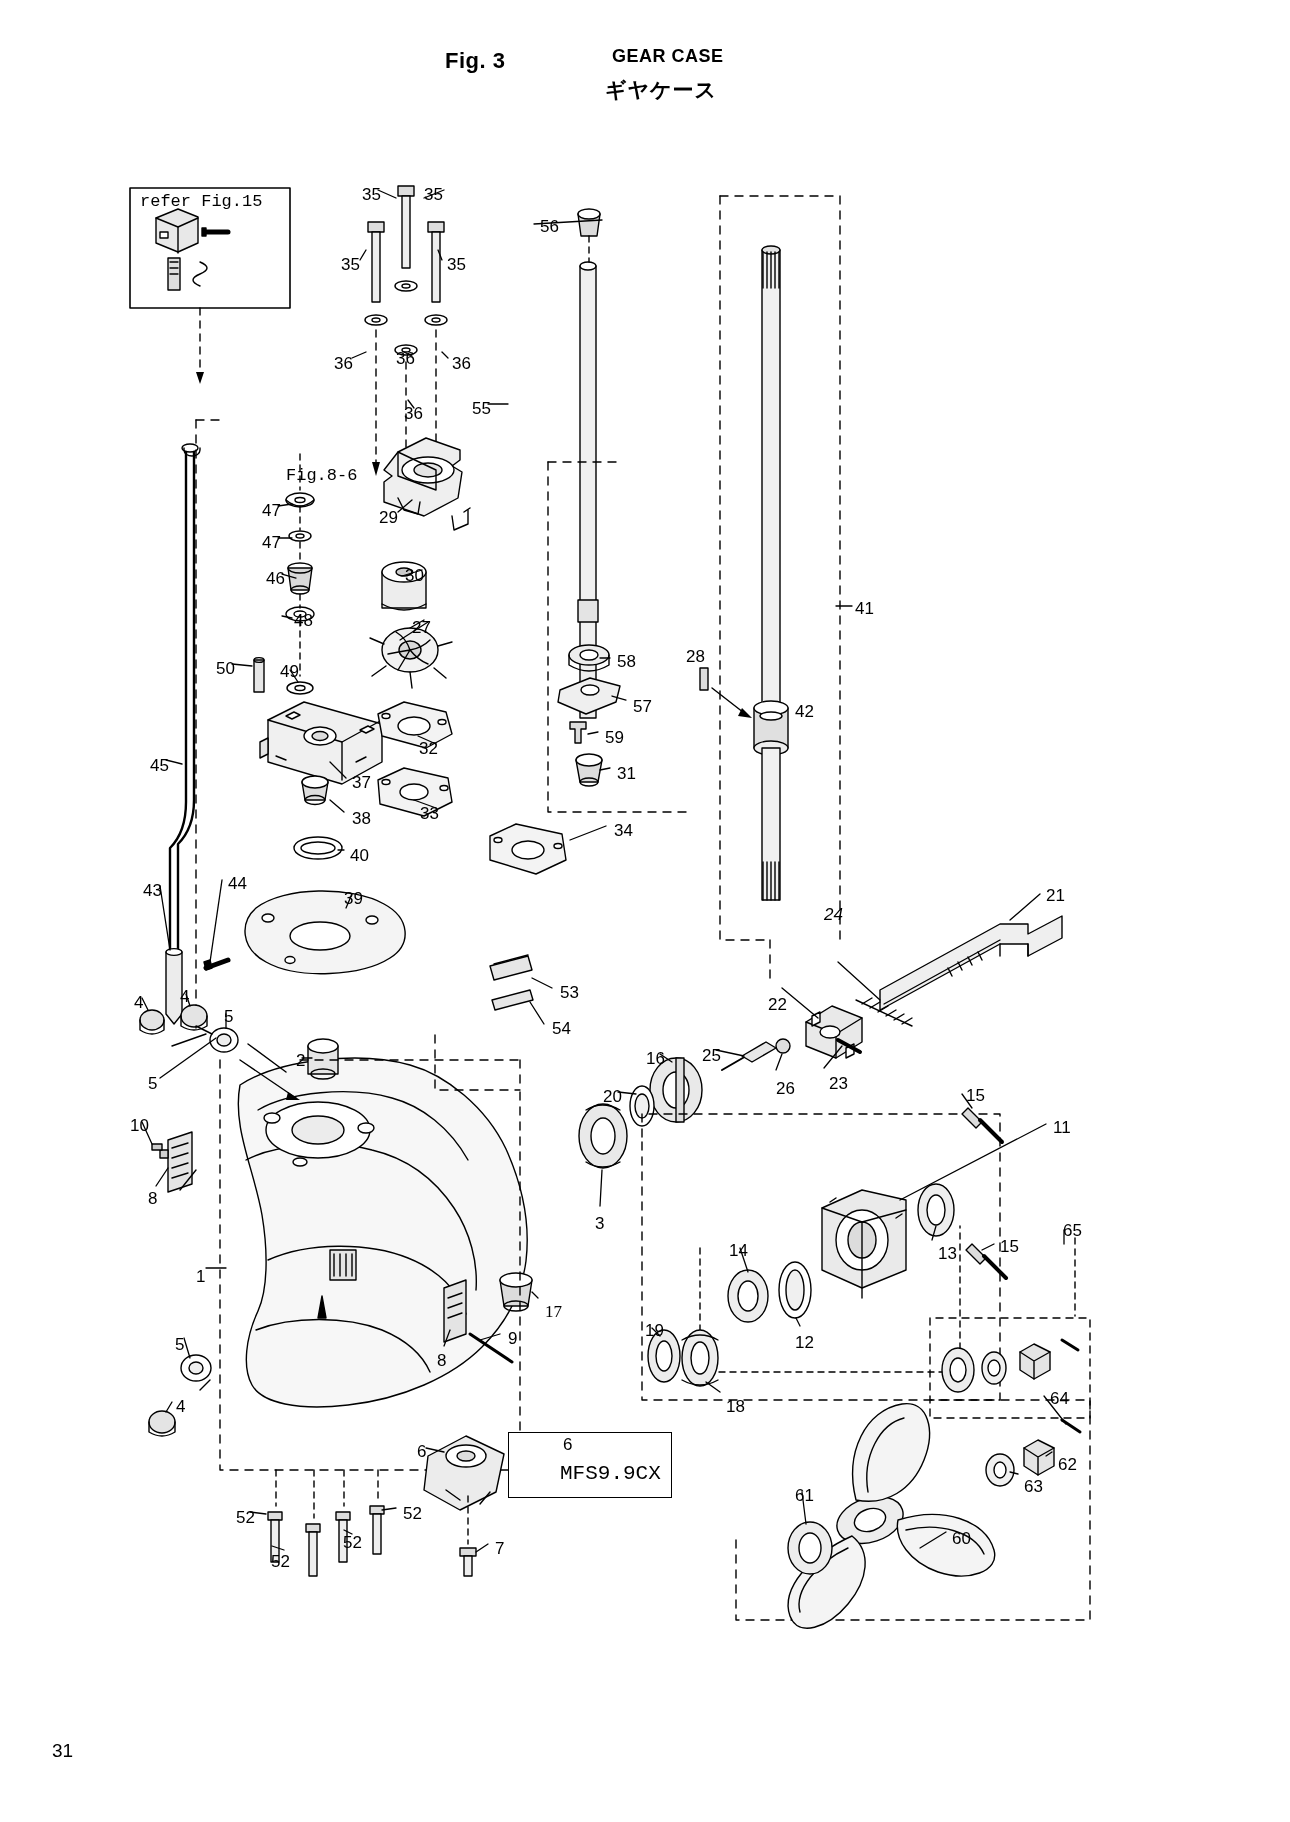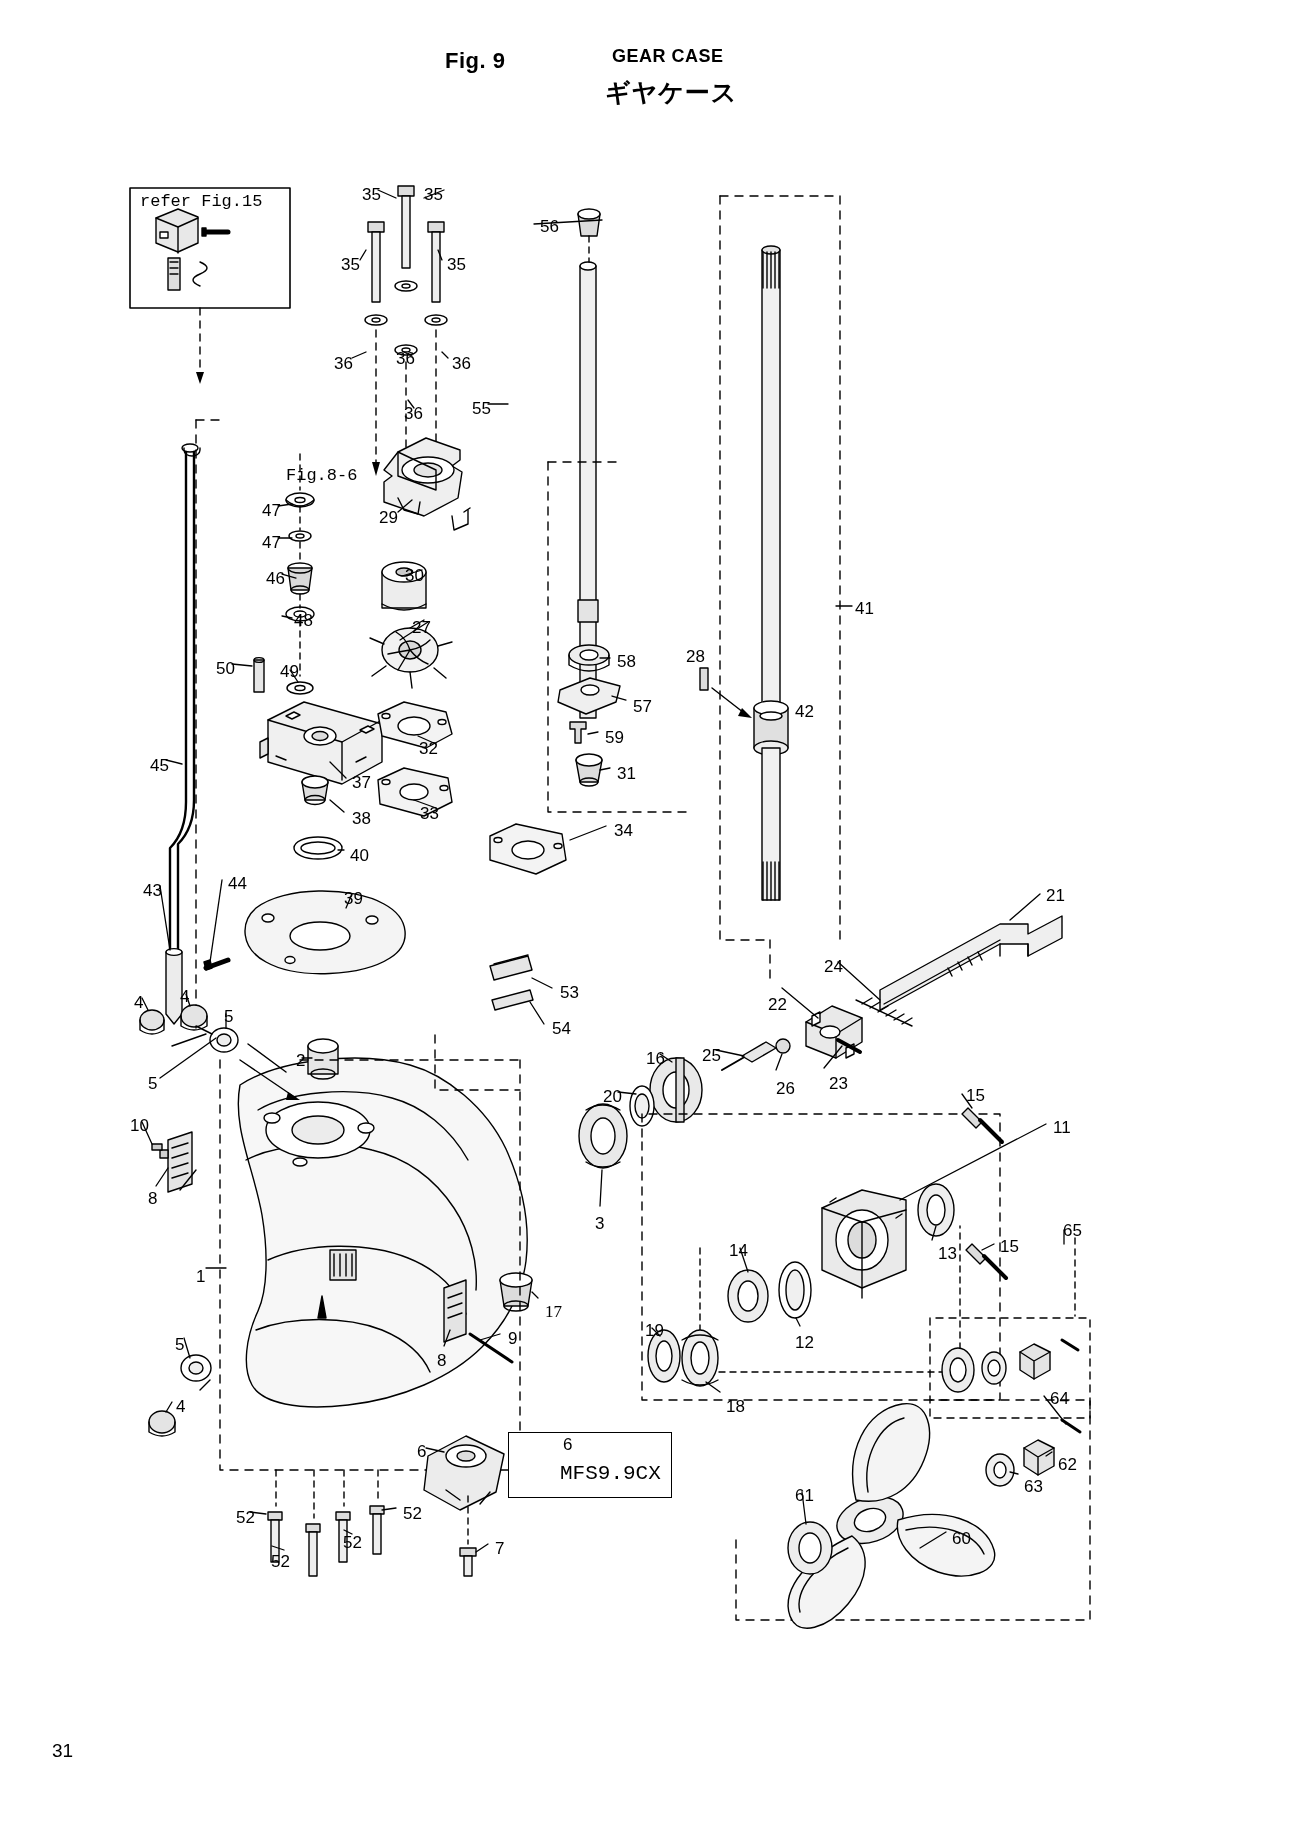--- a/index.html
+++ b/index.html
@@ -34,21 +34,21 @@
     left: 612px;
     top: 46px;
     font-size: 18px;
     font-weight: bold;
     letter-spacing: 0.5px;
   }
   .hdr-title-jp {
     position: absolute;
     left: 605px;
     top: 76px;
-    font-size: 25px;
+    font-size: 21px;
     font-weight: bold;
     letter-spacing: 1px;
   }
   .page-num {
     position: absolute;
     left: 52px;
     top: 1740px;
     font-size: 19px;
   }
   .callout {
@@ -75,21 +75,21 @@
     left: 0; top: 0;
     width: 1290px;
     height: 1822px;
   }
 </style>
 </head>
 <body>
 
 <div id="sheet">
 
-  <div class="hdr-fig">Fig. 9</div>
+  <div class="hdr-fig">Fig. 3</div>
   <div class="hdr-title">GEAR CASE</div>
   <div class="hdr-title-jp">ギヤケース</div>
   <div class="page-num">31</div>
 
   <svg class="art" viewBox="0 0 1290 1822">
     <g fill="none" stroke="#000" stroke-width="1.4" stroke-linecap="round" stroke-linejoin="round">
 
       <rect x="130" y="188" width="160" height="120" stroke-width="1.6"></rect>
 
       <path d="M156 218 l22 -9 l20 8 l0 26 l-20 9 l-22 -9 z" fill="#e8e8e8"></path>
@@ -584,21 +584,21 @@
   <div class="callout" style="left:150px; top:757px;">45</div>
   <div class="callout" style="left:352px; top:774px;">37</div>
   <div class="callout" style="left:352px; top:810px;">38</div>
   <div class="callout" style="left:350px; top:847px;">40</div>
   <div class="callout" style="left:143px; top:882px;">43</div>
   <div class="callout" style="left:228px; top:875px;">44</div>
   <div class="callout" style="left:344px; top:890px;">39</div>
   <div class="callout" style="left:560px; top:984px;">53</div>
   <div class="callout" style="left:552px; top:1020px;">54</div>
   <div class="callout" style="left:1046px; top:887px;">21</div>
-  <div class="callout" style="left:824px; top:958px;">24</div>
+  <div class="callout" style="left:824px; top:906px;font-style:italic;">24</div>
   <div class="callout" style="left:768px; top:984px;margin-top:12px;">22</div>
   <div class="callout" style="left:702px; top:1047px;">25</div>
   <div class="callout" style="left:776px; top:1080px;">26</div>
   <div class="callout" style="left:829px; top:1075px;">23</div>
   <div class="callout" style="left:646px; top:1050px;">16</div>
   <div class="callout" style="left:603px; top:1088px;">20</div>
   <div class="callout" style="left:966px; top:1087px;">15</div>
   <div class="callout" style="left:1053px; top:1119px;">11</div>
   <div class="callout" style="left:938px; top:1245px;">13</div>
   <div class="callout" style="left:1000px; top:1238px;">15</div>

